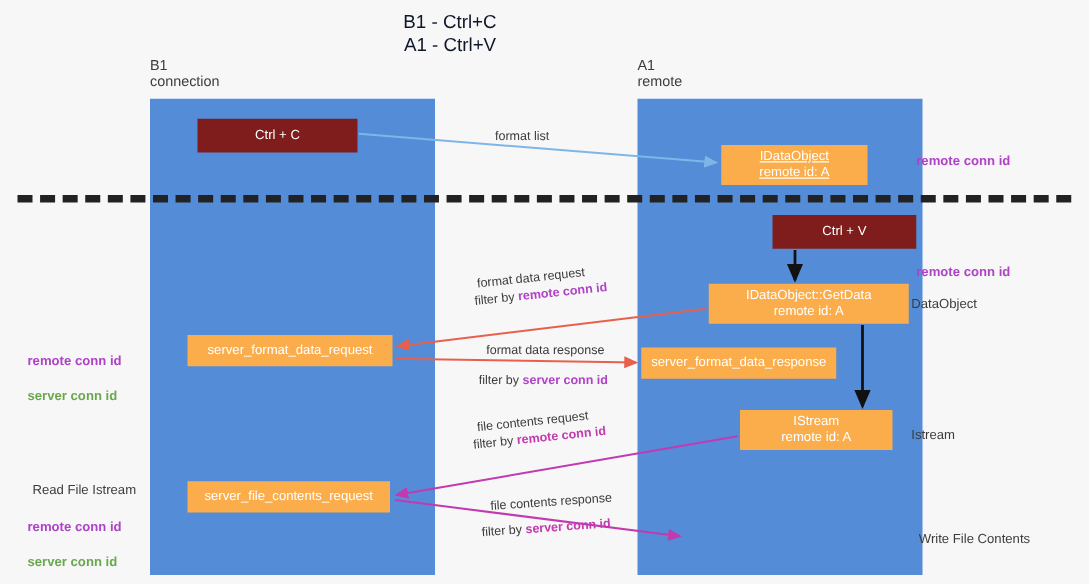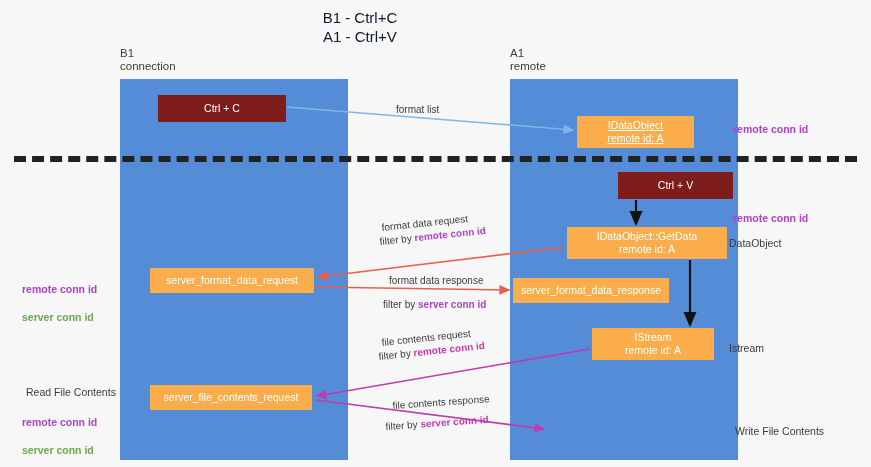--- a/index.html
+++ b/index.html
@@ -168,21 +168,21 @@
   <div class="side purple" id="an-remote-2">remote conn id</div>
   <div class="side plain" id="an-dataobject">DataObject</div>
   <div class="side plain" id="an-istream">Istream</div>
   <div class="side plain" id="an-write">Write File Contents</div>
 
   <div class="side" id="an-left-1">
     <div class="purple">remote conn id</div>
     <div class="green-t">server conn id</div>
   </div>
 
-  <div class="side plain" id="an-read">Read File Contents</div>
+  <div class="side plain" id="an-read">Read File Istream</div>
 
   <div class="side" id="an-left-2">
     <div class="purple">remote conn id</div>
     <div class="green-t">server conn id</div>
   </div>
 
   <div class="flab" id="f-formatlist">format list</div>
 
   <div class="flab" id="f-fdr">format data request</div>
   <div class="flab" id="f-fdr2">

